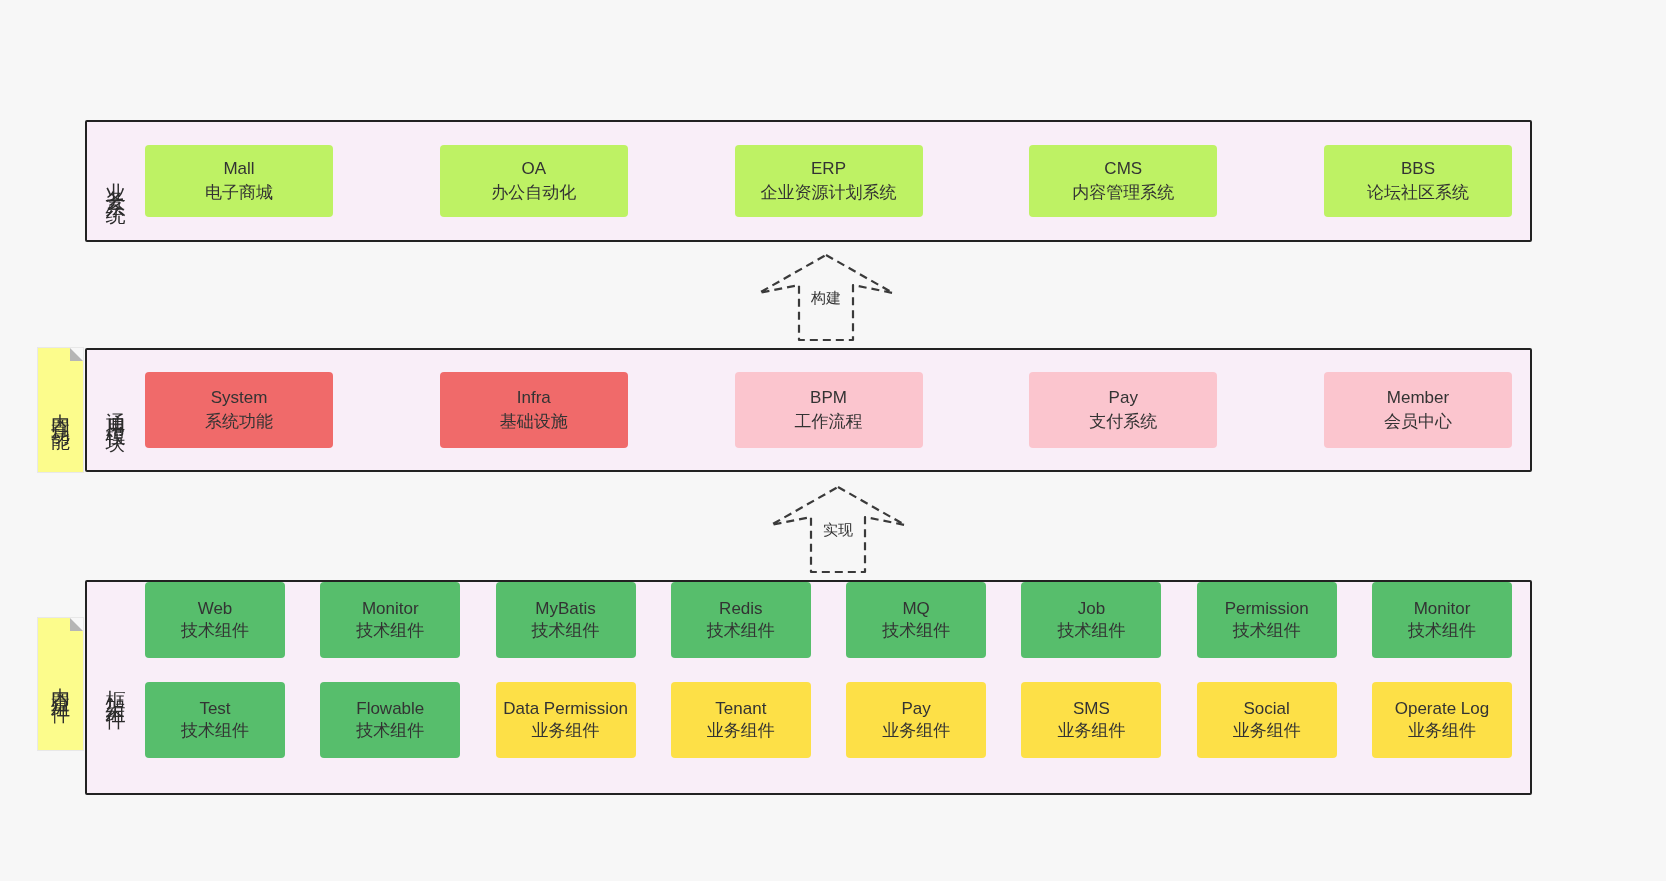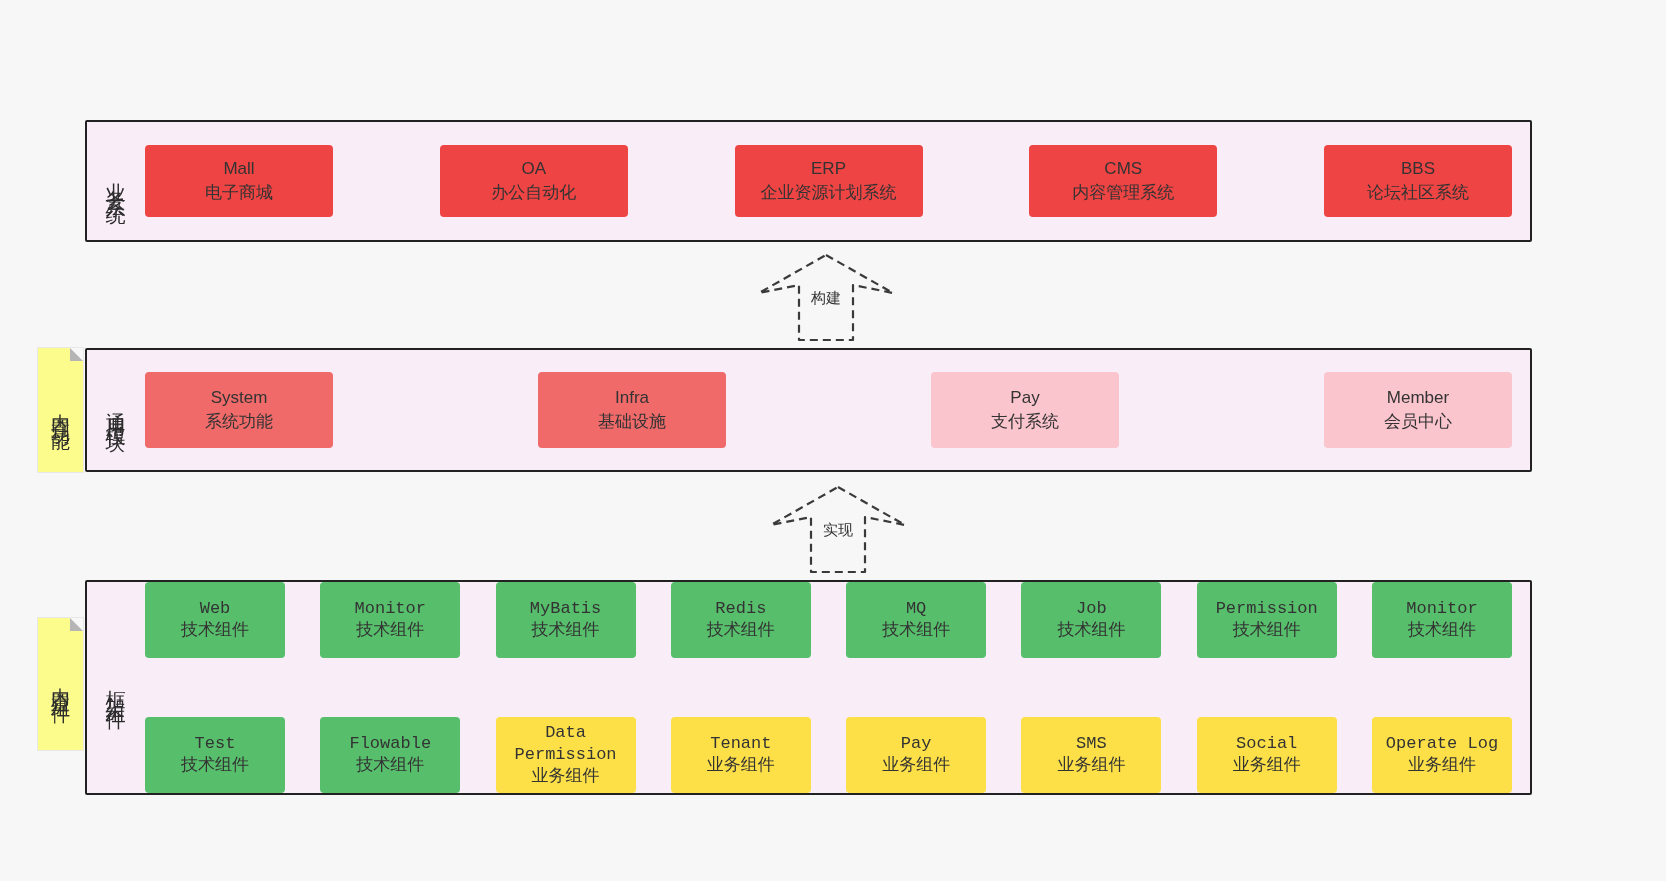--- a/index.html
+++ b/index.html
@@ -26,34 +26,34 @@
     transform:translateY(-50%);
     writing-mode:vertical-rl; text-orientation:upright;
     font-size:20px; letter-spacing:7px; color:#2b2b2b;
   }
   .boxes {
     position:absolute; left:58px; right:18px; top:0; bottom:0;
     display:flex; justify-content:space-between; align-items:center;
   }
   .panel-rows {
     position:absolute; left:58px; right:18px; top:0; bottom:0;
-    display:flex; flex-direction:column; justify-content:space-between; gap:24px;font-family:Liberation Mono, monospace;
+    display:flex; flex-direction:column; justify-content:flex-start; gap:24px;
   }
   .row { display:flex; justify-content:space-between; }
 
   .box {
     height:72px; border-radius:4px;
     display:flex; flex-direction:column; justify-content:center; align-items:center;
     text-align:center; font-size:17px; line-height:24px; color:#333;
   }
   .w188 { width:188px; }
   .w140 { width:140px; height:76px; line-height:22px; }
   .h76  { height:76px; }
 
-  .blue       { background:#ef4444; }
+  .blue       { background:#bef264; }
   .red        { background:#f06a6a; }
   .pink       { background:#fbc5ce; }
   .green      { background:#57be6c; }
   .lightgreen { background:#fde047; }
 
   .note {
     position:absolute; left:38px; width:45px;
     background:#fcfc8c;
     display:flex; align-items:center; justify-content:center;
     box-shadow:0 0 0 1px rgba(0,0,0,0.06);
@@ -122,20 +122,24 @@
   <div class="boxes">
     <div class="box red h76 w188">
       <div>System</div>
       <div>系统功能</div>
     </div>
     <div class="box red h76 w188">
       <div>Infra</div>
       <div>基础设施</div>
     </div>
     <div class="box pink h76 w188">
+      <div>BPM</div>
+      <div>工作流程</div>
+    </div>
+    <div class="box pink h76 w188">
       <div>Pay</div>
       <div>支付系统</div>
     </div>
     <div class="box pink h76 w188">
       <div>Member</div>
       <div>会员中心</div>
     </div>
   </div>
 </section>
 

